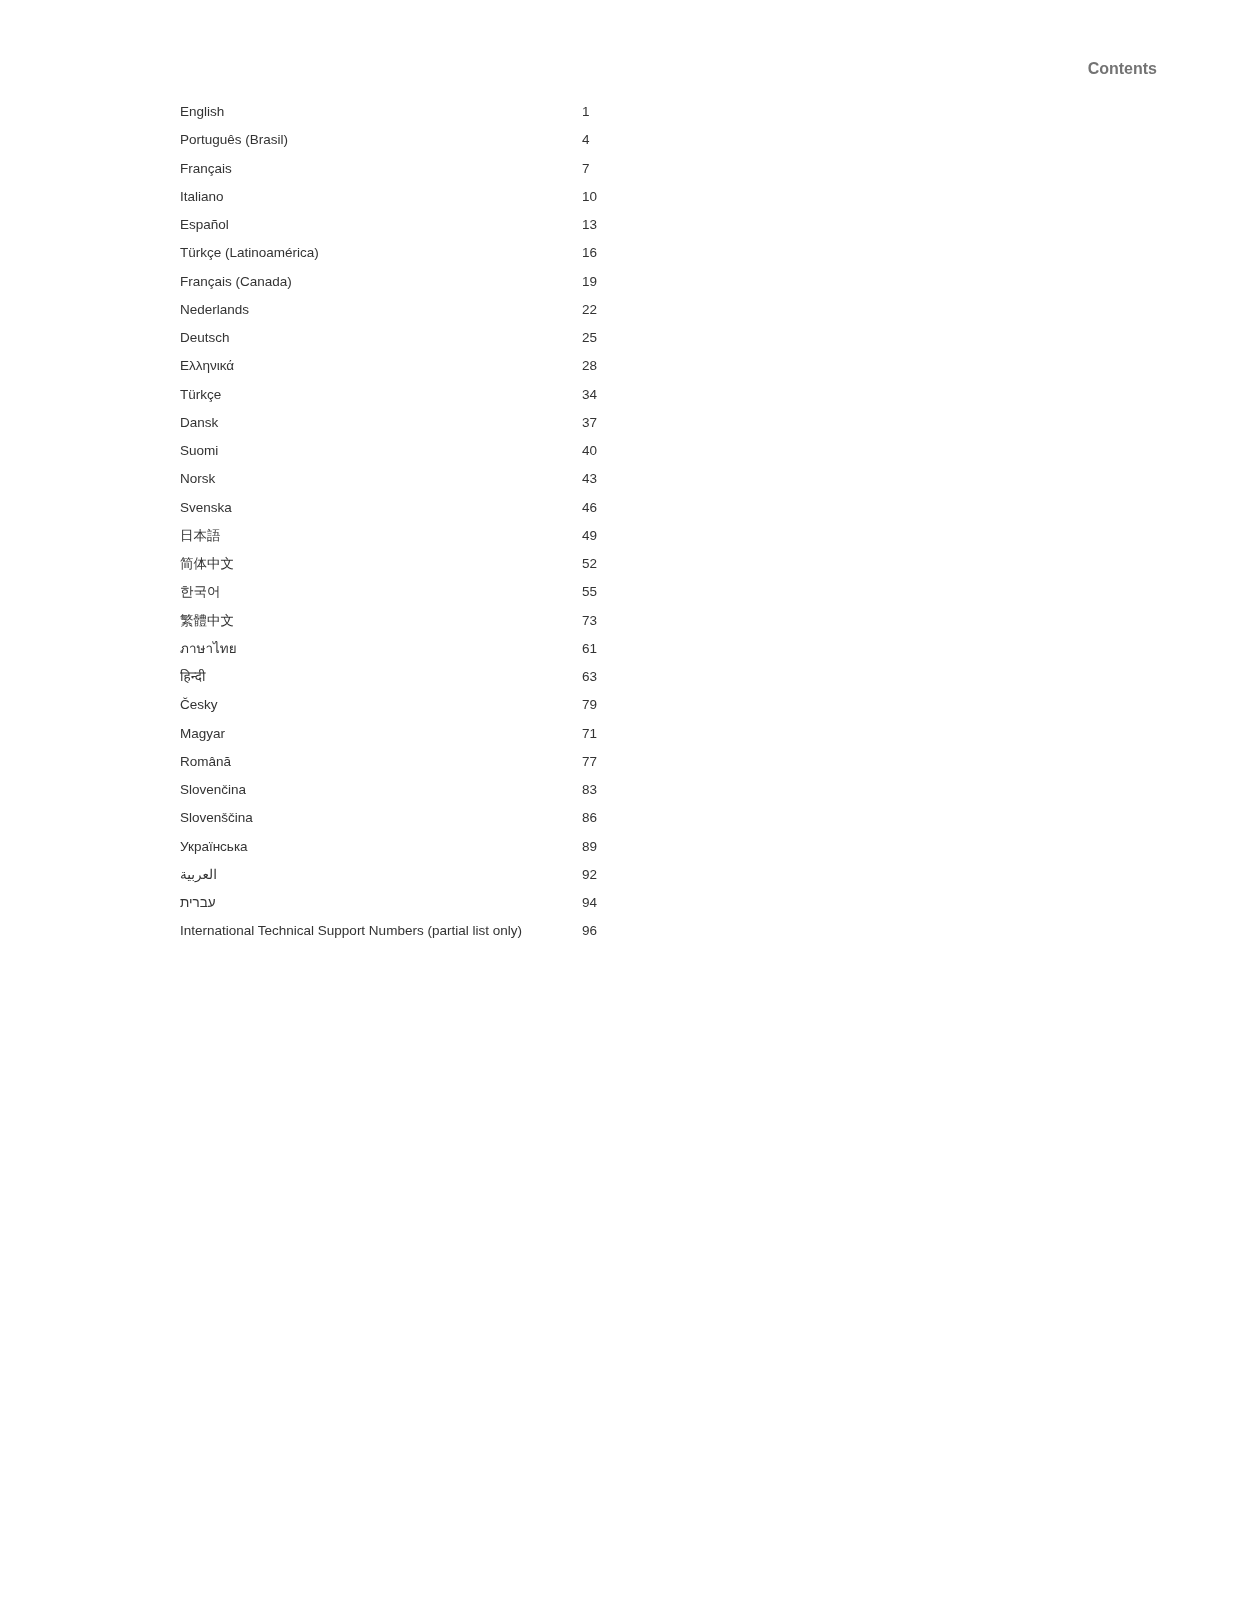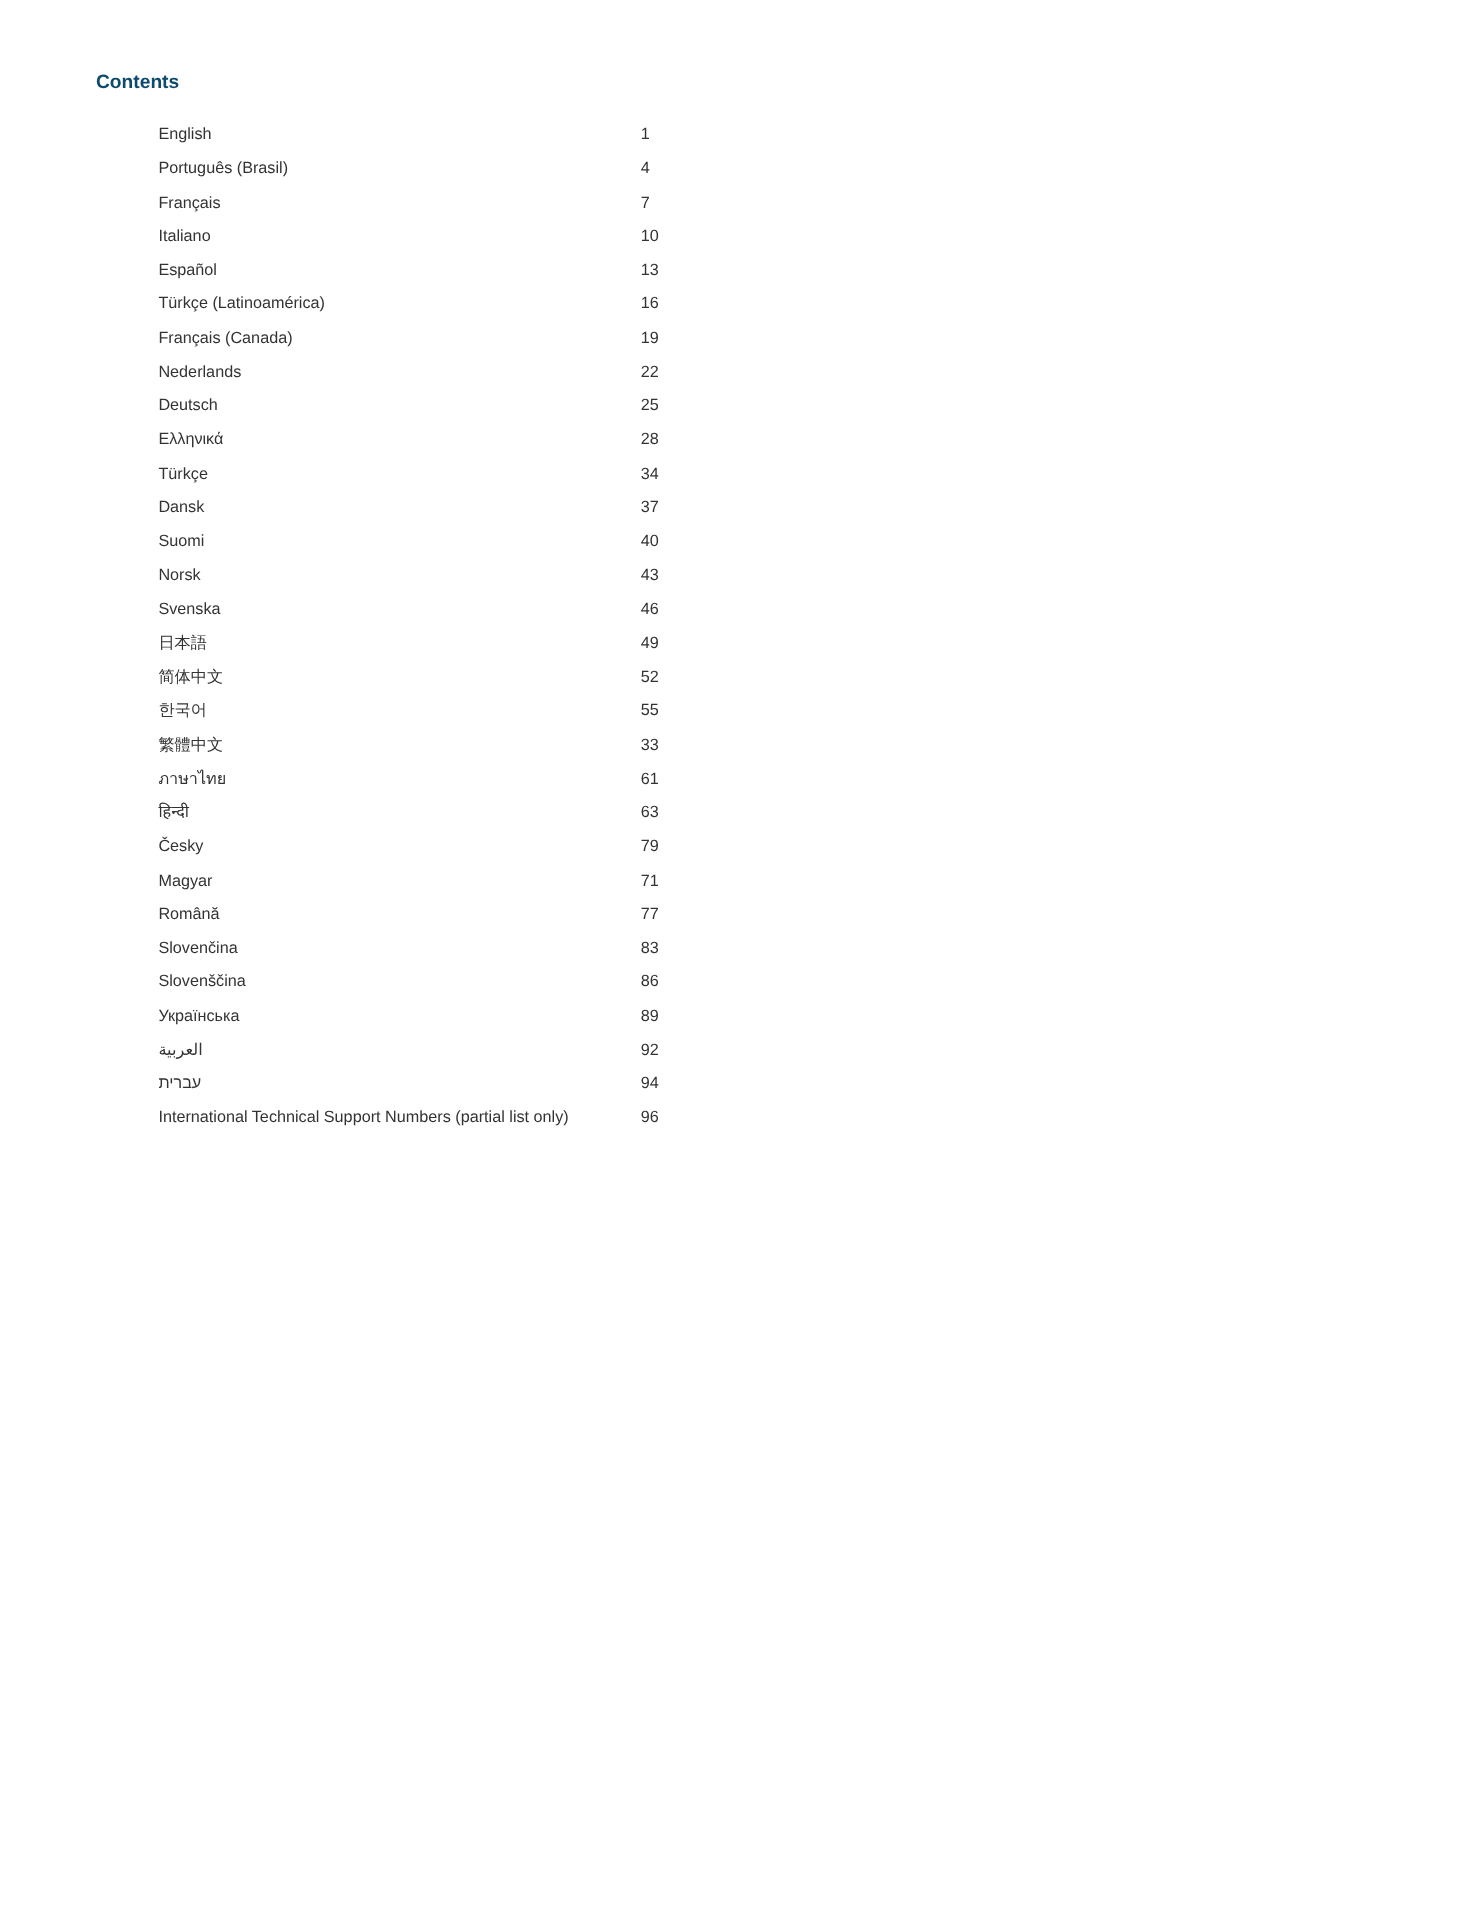--- a/index.html
+++ b/index.html
@@ -15,25 +15,26 @@
       color: #333333;
       width: 1237px;
       min-height: 1600px;
       padding: 60px 80px;
     }
 
     .contents-title {
       font-weight: bold;
       font-size: 16px;
       margin-bottom: 20px;
-      color: #0c4a6e;
+      color: #737373;
+      text-align: right;
     }
 
     .toc-table {
-      margin-left: 52px;
+      margin-left: 100px;
       border-collapse: collapse;
       width: 280px;
     }
 
     .toc-table tr td {
       padding: 4px 0;
       vertical-align: top;
       line-height: 1.5;
       color: #333333;
       font-size: 13.5px;
@@ -125,21 +126,21 @@
         <tr>
           <td class="lang-name">简体中文</td>
           <td class="page-num">52</td>
         </tr>
         <tr>
           <td class="lang-name">한국어</td>
           <td class="page-num">55</td>
         </tr>
         <tr>
           <td class="lang-name">繁體中文</td>
-          <td class="page-num">33</td>
+          <td class="page-num">73</td>
         </tr>
         <tr>
           <td class="lang-name">ภาษาไทย</td>
           <td class="page-num">61</td>
         </tr>
         <tr>
           <td class="lang-name">हिन्दी</td>
           <td class="page-num">63</td>
         </tr>
         <tr>

